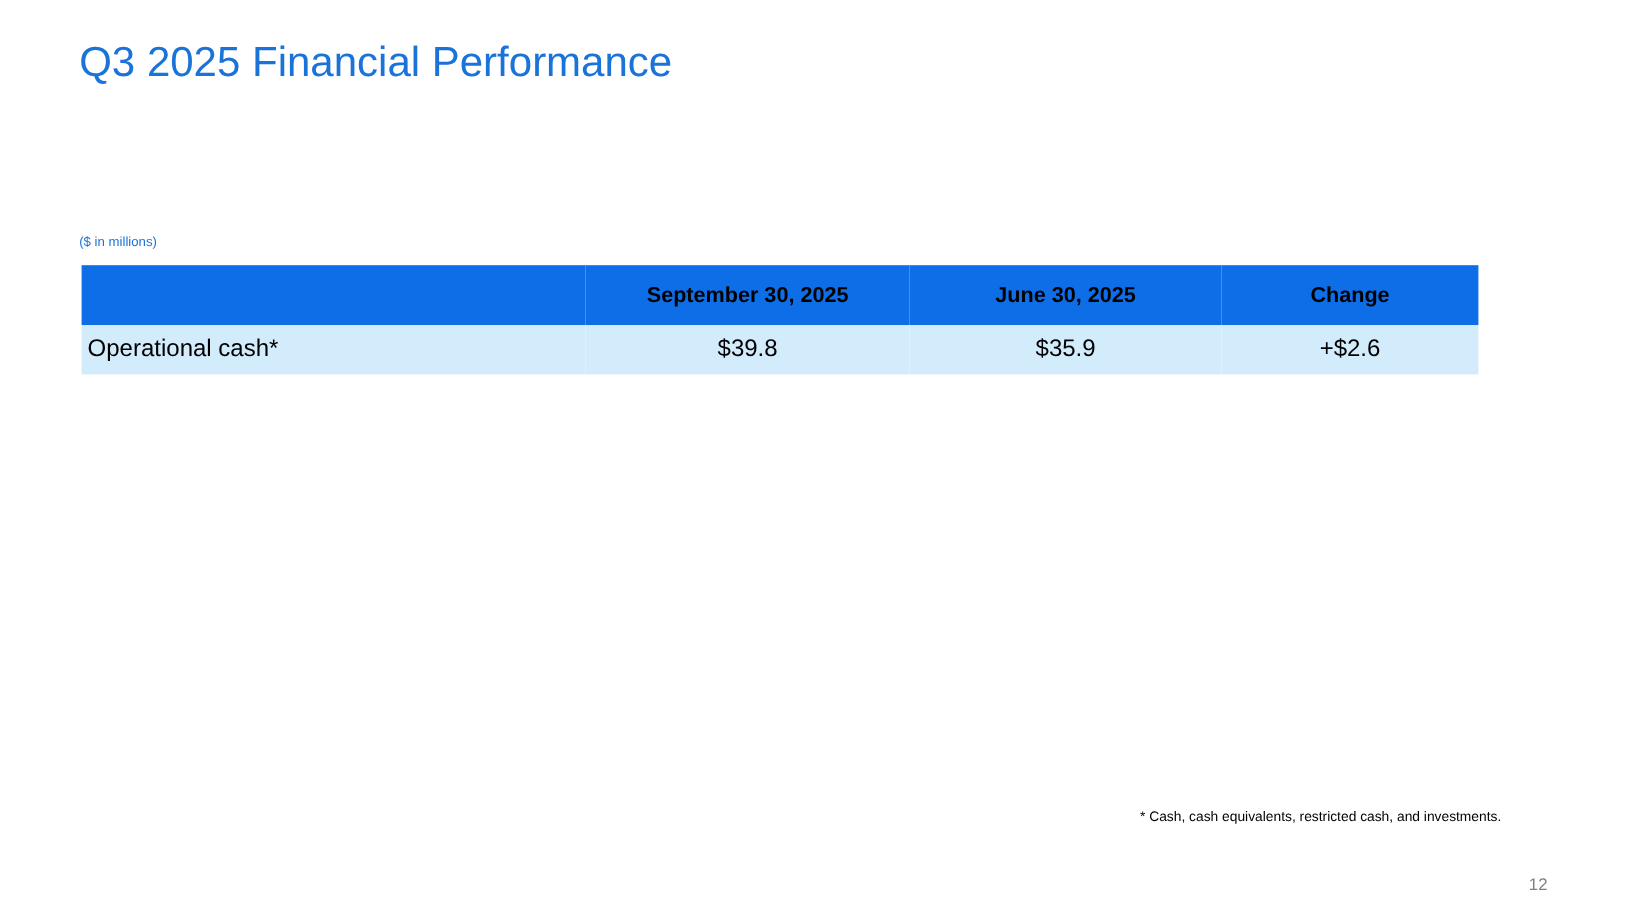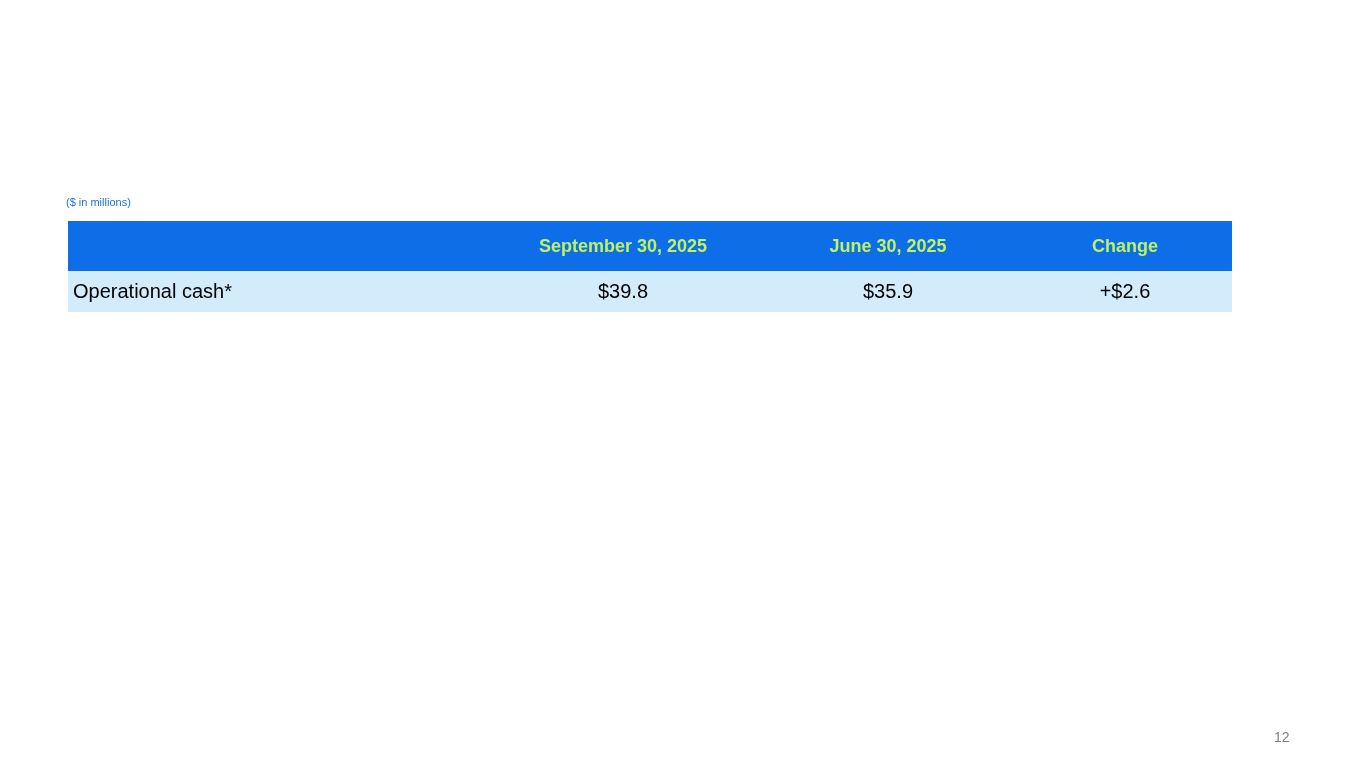--- a/index.html
+++ b/index.html
@@ -64,21 +64,21 @@
     left: 68px;
     top: 221px;
     width: 1164px;
     border-collapse: collapse;
     table-layout: fixed;
   }
   .fin-table thead tr {
     background: #0d6ee8;
   }
   .fin-table th {
-    color: #bef264;
+    color: #000000;
     font-size: 18px;
     font-weight: bold;
     height: 50px;
     padding: 0 14px;
     text-align: center;
     vertical-align: middle;
     border: none;
   }
   .fin-table th.col-label {
     text-align: left;
@@ -153,20 +153,21 @@
     font-size: 14px;
     color: #808080;
     line-height: 18px;
   }
 </style>
 </head>
 <body>
 
 <div class="slide">
 
+  <div class="slide-title">Q3 2025 Financial Performance</div>
 
 
   <div class="units-note">($ in millions)</div>
 
   <table class="fin-table">
     <colgroup>
       <col class="c-label">
       <col class="c-period">
       <col class="c-period2">
       <col class="c-change">
@@ -182,17 +183,18 @@
     <tbody>
       <tr>
         <td class="col-label">Operational cash*</td>
         <td>$39.8</td>
         <td>$35.9</td>
         <td>+$2.6</td>
       </tr>
     </tbody>
   </table>
 
+  <div class="footnote">* Cash, cash equivalents, restricted cash, and investments.</div>
 
 
   <div class="page-number">12</div>
 
 </div>
 
 </body></html>

